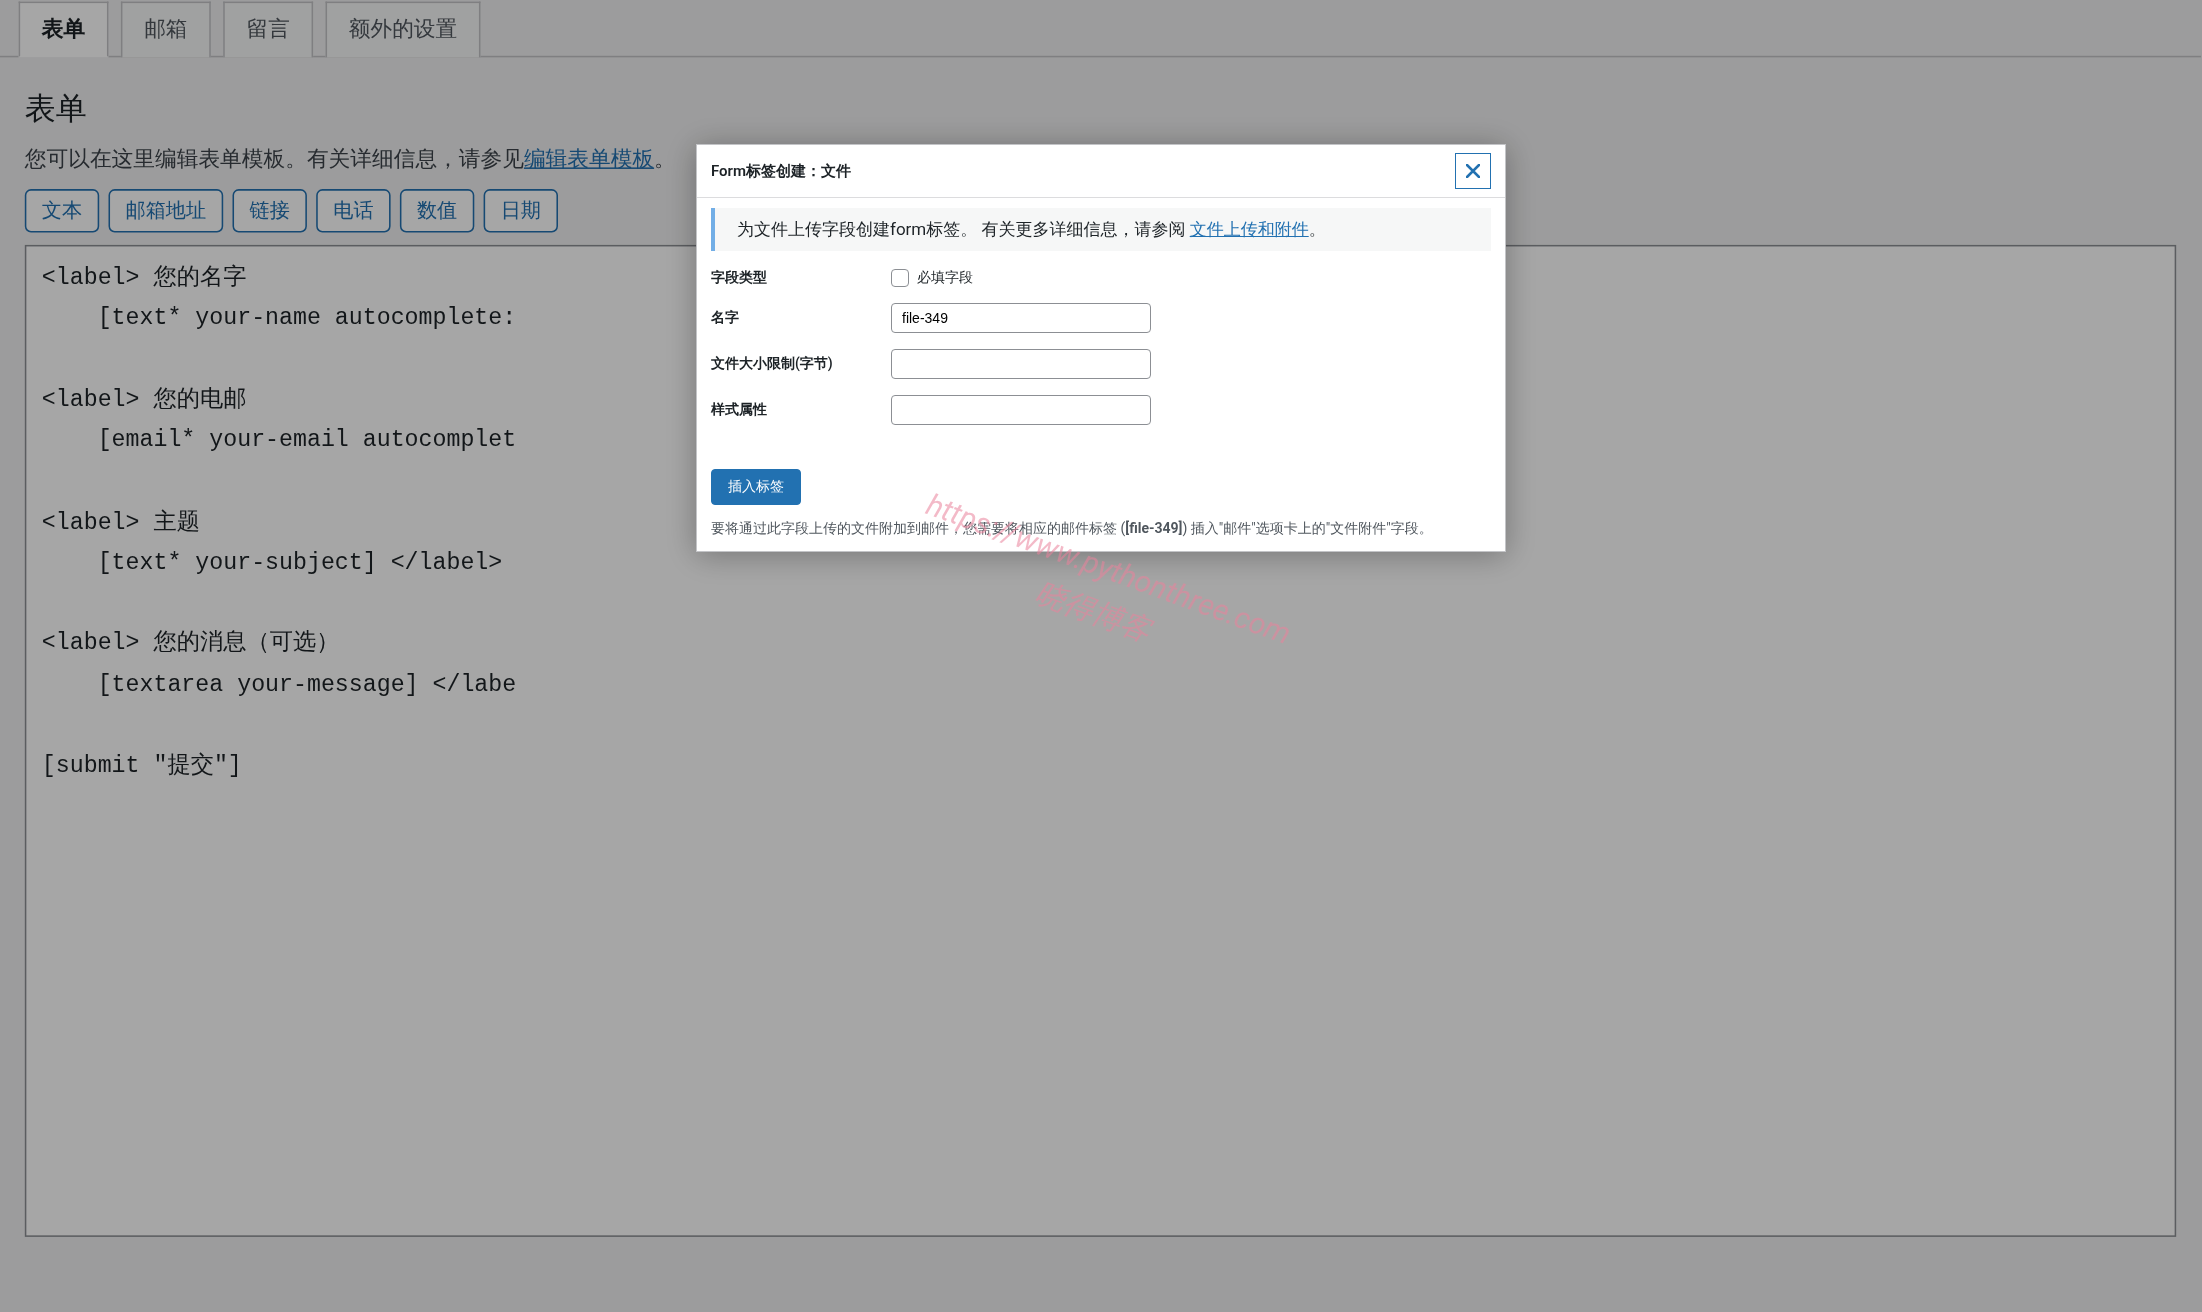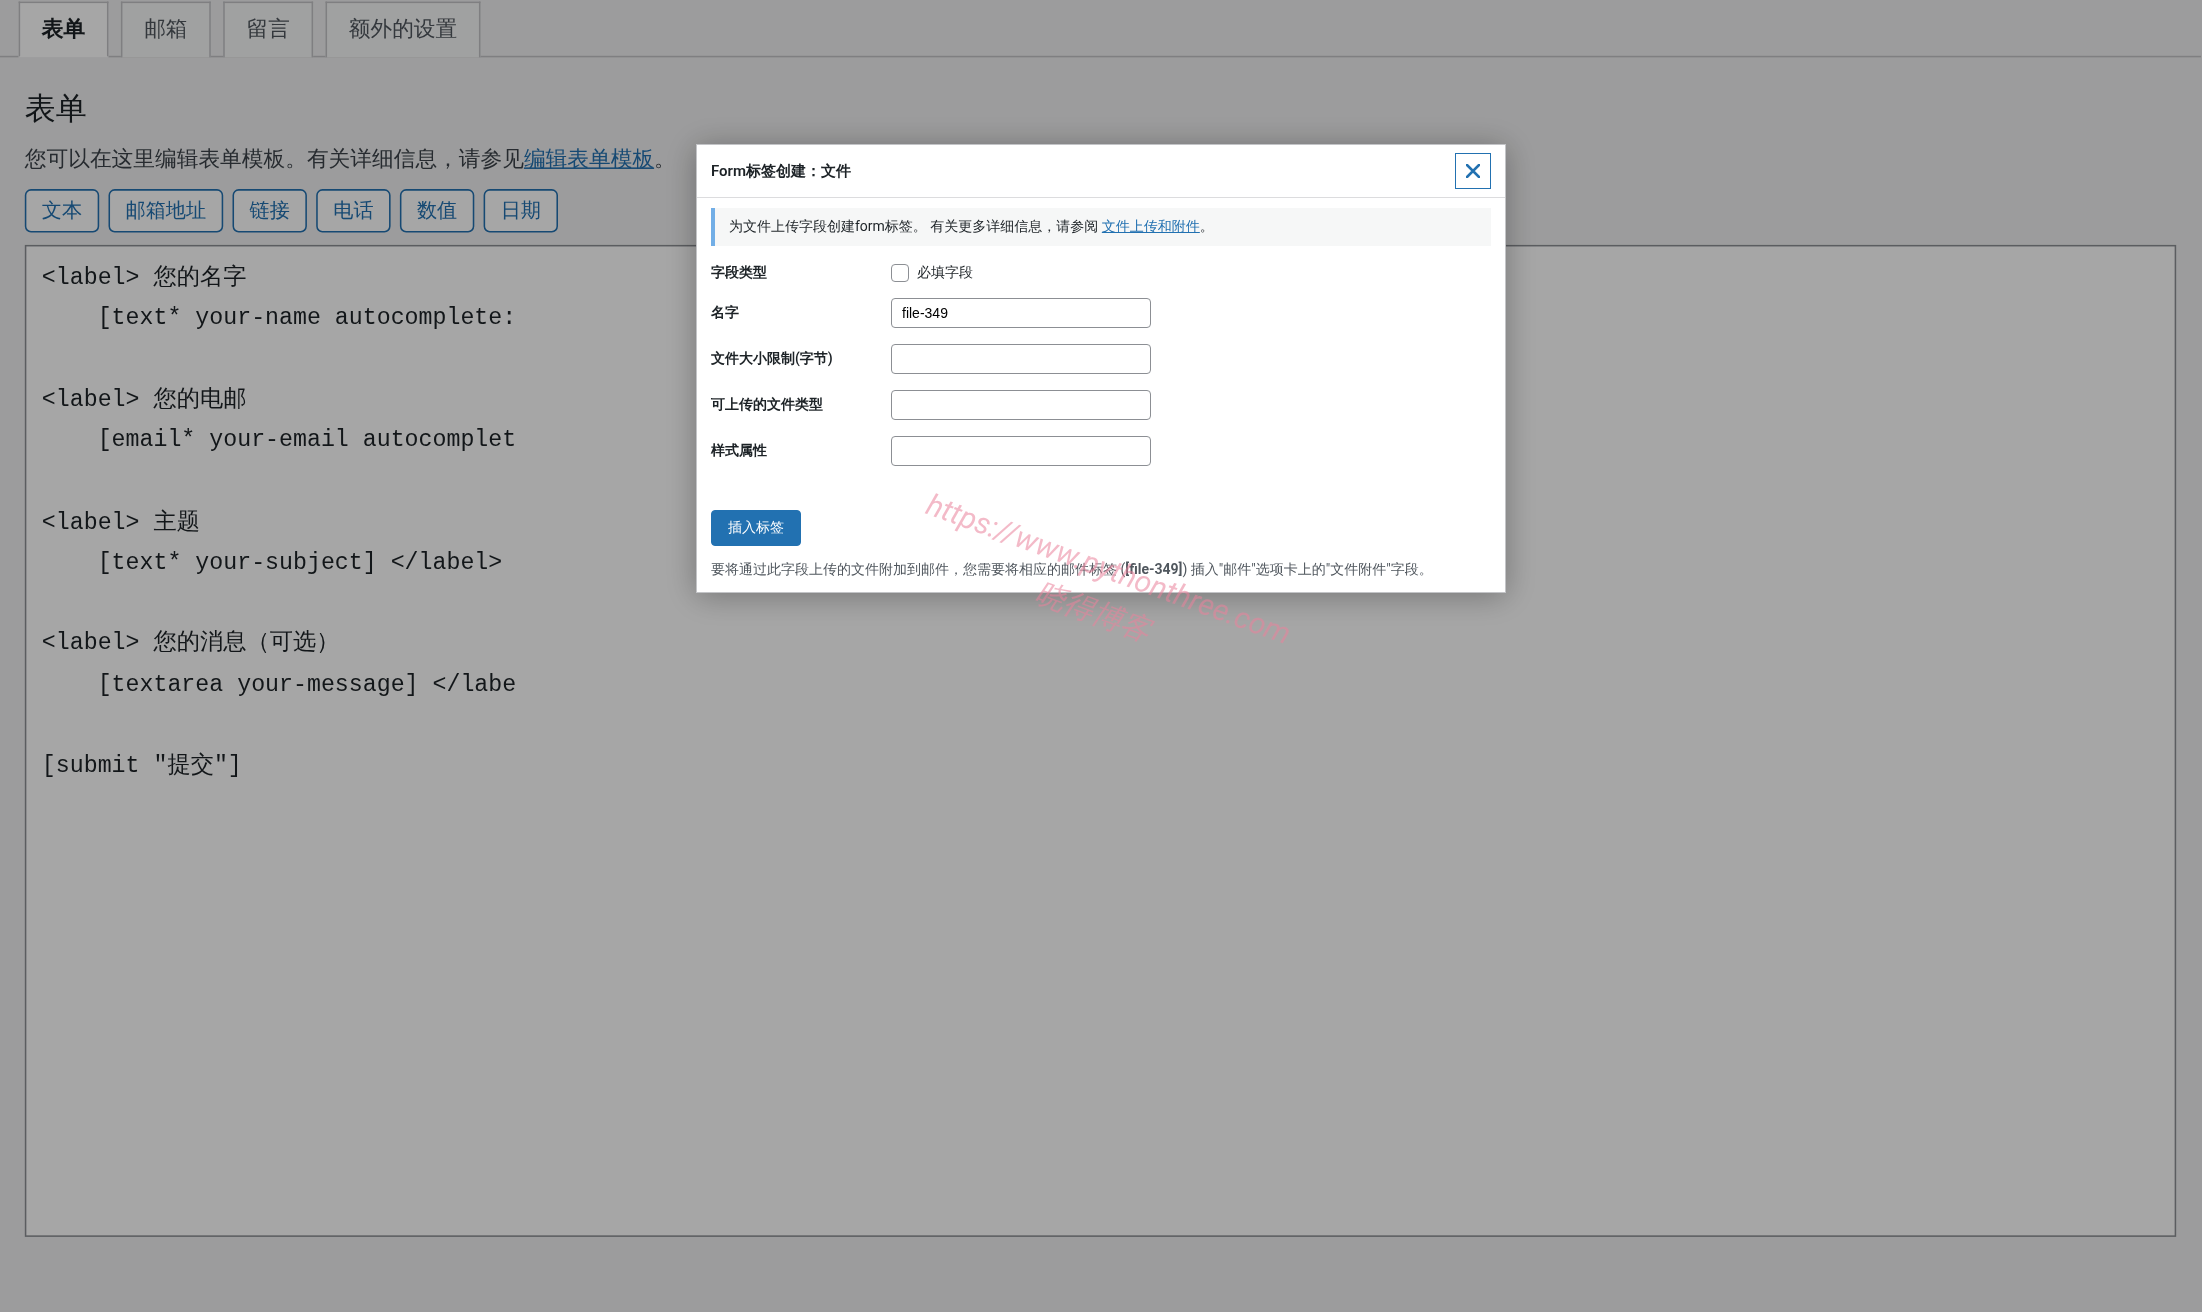--- a/index.html
+++ b/index.html
@@ -80,23 +80,23 @@
   color: #2271b1;
   display: flex; align-items: center; justify-content: center;
   cursor: pointer;
   font-size: 17px;
   font-weight: bold;
 }
 .dialog-body { padding: 10px 14px 16px; flex: 1; overflow: auto; }
 .info-box {
   border-left: 4px solid #72aee6;
   background: #f6f7f7;
-  padding: 10px 14px;
+  padding: 10px 22px;
   margin-bottom: 18px;
-  font-size: 14px;
+  font-size: 17px;
 }
 .info-box a { color: #2271b1; text-decoration: underline; }
 .form-row { display: flex; align-items: center; gap: 10px; margin-bottom: 16px; }
 .form-row label.rowlabel { width: 170px; font-weight: 600; font-size: 14px; flex-shrink: 0; }
 .form-row .right { flex: 1; }
 .chk-wrap { display: flex; align-items: center; gap: 8px; }
 .chk {
   width: 18px; height: 18px;
   border: 1.5px solid #8c8f94;
   border-radius: 4px;
@@ -211,24 +211,20 @@
       <div class="form-row">
         <label class="rowlabel">名字</label>
         <div class="right"><input class="txt-input" value="file-349" style=""></div>
       </div>
 
       <div class="form-row">
         <label class="rowlabel">文件大小限制(字节)</label>
         <div class="right"><input class="txt-input" style=""></div>
       </div>
 
-      <div class="form-row">
-        <label class="rowlabel">可上传的文件类型</label>
-        <div class="right"><input class="txt-input" style=""></div>
-      </div>
 
 
       <div class="form-row">
         <label class="rowlabel">样式属性</label>
         <div class="right"><input class="txt-input" style=""></div>
       </div>
     </div>
     <div class="dialog-footer">
       <div class="footer-top">
         <button class="insert-btn">插入标签</button>

